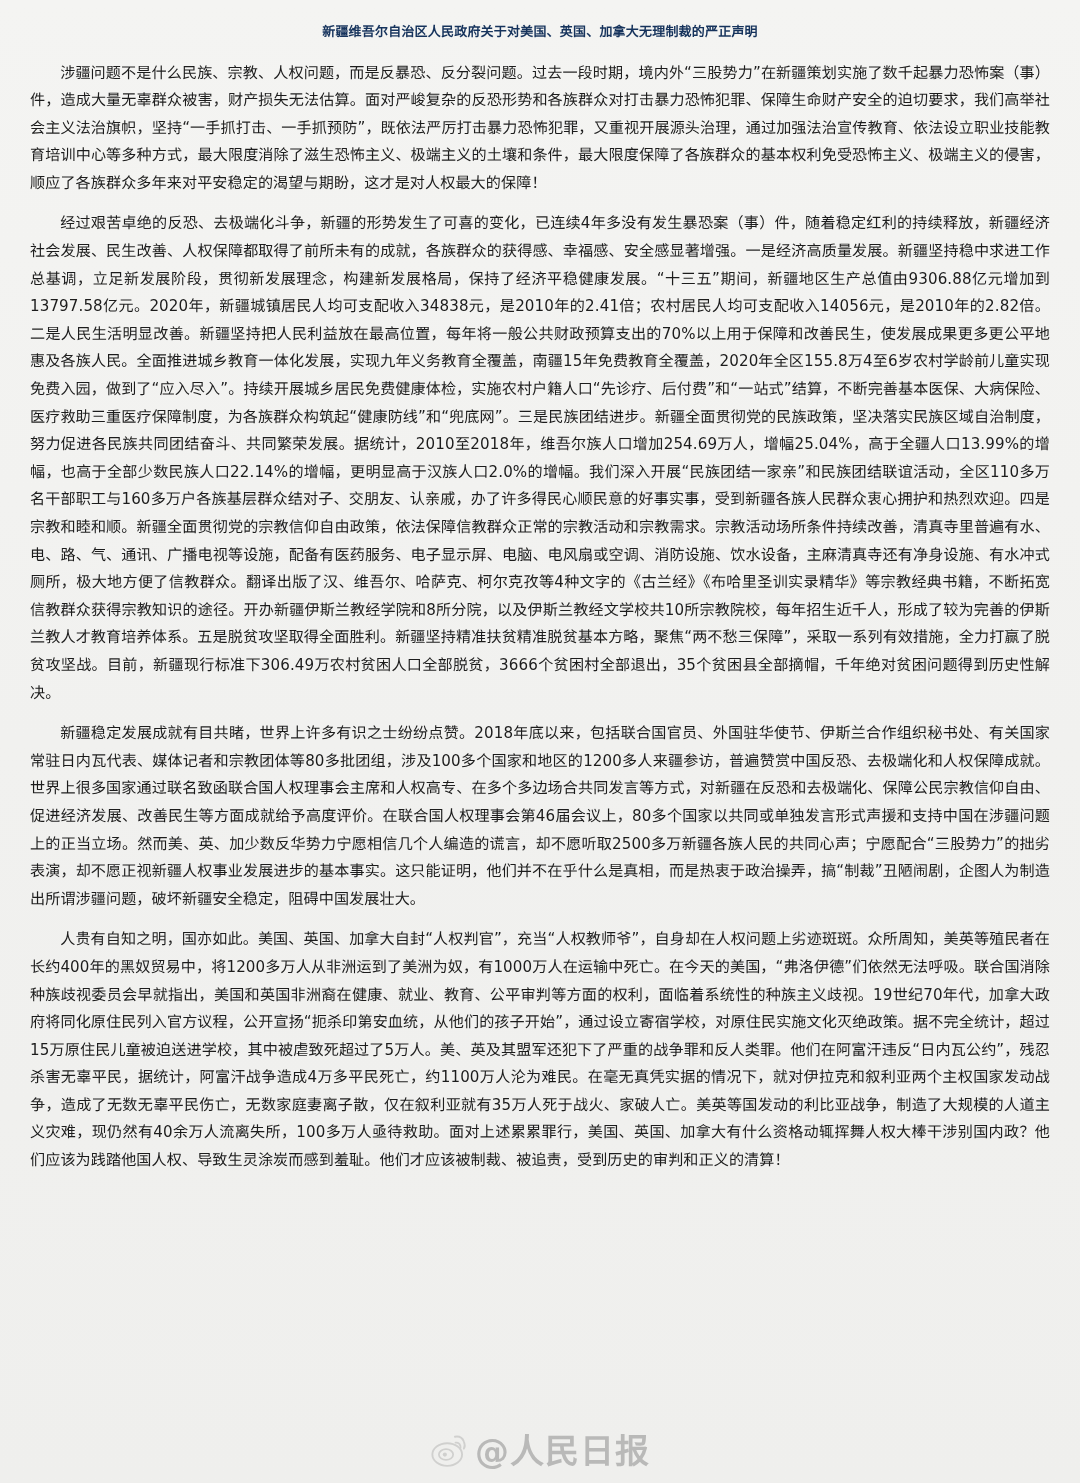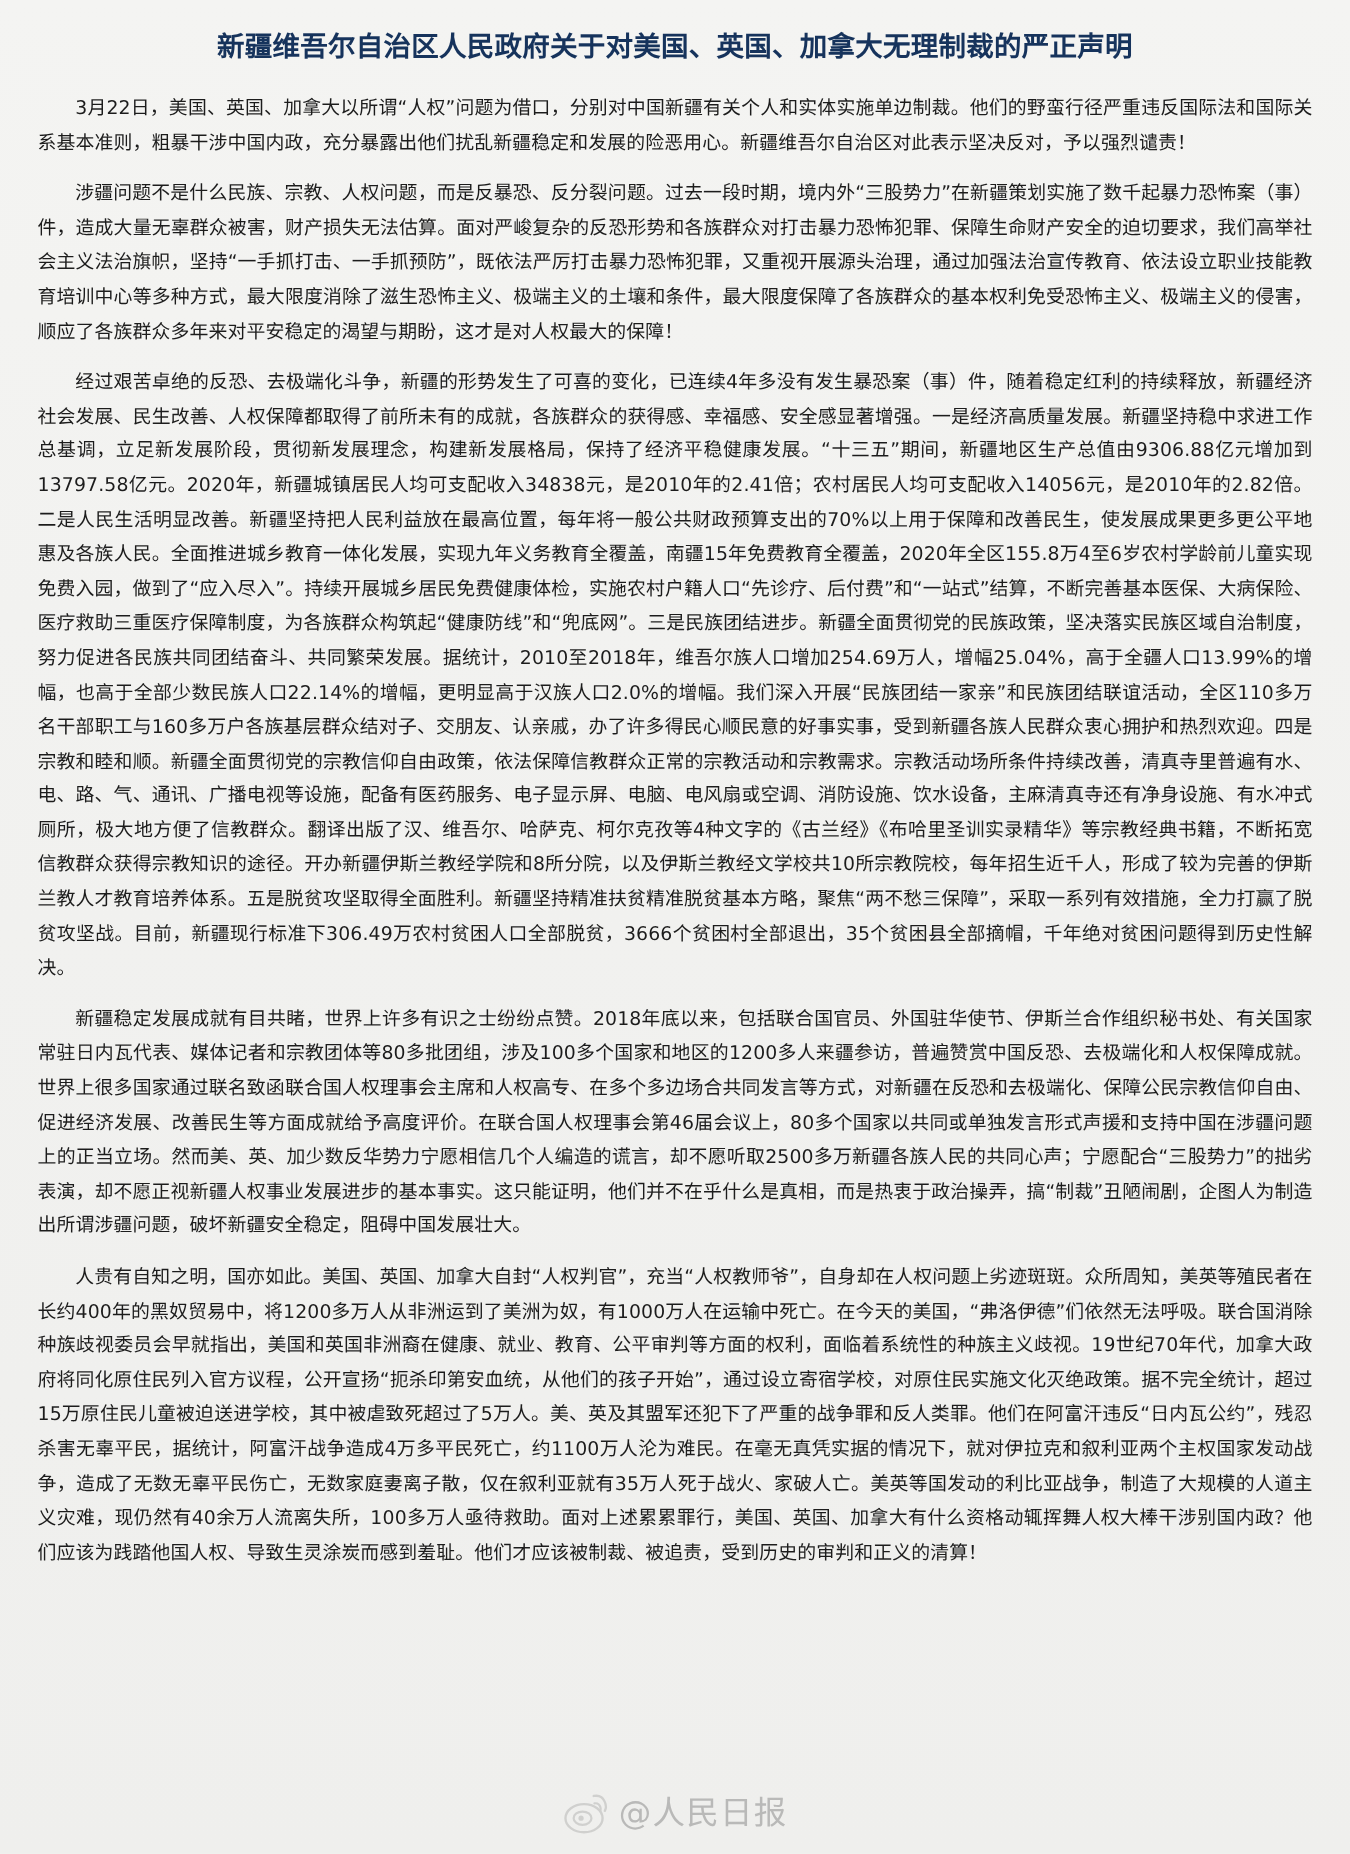--- a/index.html
+++ b/index.html
@@ -19,21 +19,21 @@
   .page {
     position: relative;
     width: 1080px;
     height: 1483px;
     box-sizing: border-box;
     padding: 16px 30px 0 30px;
     background: linear-gradient(180deg, #f4f4f2 0%, #f1f1ef 50%, #efefed 100%);
   }
   .doc-title {
     text-align: center;
-    font-size: 22px;
+    font-size: 13px;
     font-weight: bold;
     color: #16335c;
     letter-spacing: 0.2px;
     line-height: 1.5;
     margin: 6px 0 18px 0;
     white-space: nowrap;
   }
   .body-copy {
     font-size: 15.1px;
     line-height: 27.6px;
@@ -62,37 +62,36 @@
     pointer-events: none;
     user-select: none;
   }
   .wm-logo {
     width: 38px;
     height: 38px;
     opacity: 0.30;
     flex: none;
   }
   .wm-text {
-    font-size: 26px;
-    font-weight: normal;
+    font-size: 34px;
+    font-weight: bold;
     color: #8e8e8e;
     opacity: 0.55;
     letter-spacing: 1px;
     line-height: 1;
   }
 </style>
 </head>
 <body>
 
 <div class="page">
 
   <h1 class="doc-title">新疆维吾尔自治区人民政府关于对美国、英国、加拿大无理制裁的严正声明</h1>
 
   <div class="body-copy">
-    <p>3月22日，美国、英国、加拿大以所谓“人权”问题为借口，分别对中国新疆有关个人和实体实施单边制裁。他们的野蛮行径严重违反国际法和国际关系基本准则，粗暴干涉中国内政，充分暴露出他们扰乱新疆稳定和发展的险恶用心。新疆维吾尔自治区对此表示坚决反对，予以强烈谴责！</p>
     <p>涉疆问题不是什么民族、宗教、人权问题，而是反暴恐、反分裂问题。过去一段时期，境内外“三股势力”在新疆策划实施了数千起暴力恐怖案（事）件，造成大量无辜群众被害，财产损失无法估算。面对严峻复杂的反恐形势和各族群众对打击暴力恐怖犯罪、保障生命财产安全的迫切要求，我们高举社会主义法治旗帜，坚持“一手抓打击、一手抓预防”，既依法严厉打击暴力恐怖犯罪，又重视开展源头治理，通过加强法治宣传教育、依法设立职业技能教育培训中心等多种方式，最大限度消除了滋生恐怖主义、极端主义的土壤和条件，最大限度保障了各族群众的基本权利免受恐怖主义、极端主义的侵害，顺应了各族群众多年来对平安稳定的渴望与期盼，这才是对人权最大的保障！</p>
     <p>经过艰苦卓绝的反恐、去极端化斗争，新疆的形势发生了可喜的变化，已连续4年多没有发生暴恐案（事）件，随着稳定红利的持续释放，新疆经济社会发展、民生改善、人权保障都取得了前所未有的成就，各族群众的获得感、幸福感、安全感显著增强。一是经济高质量发展。新疆坚持稳中求进工作总基调，立足新发展阶段，贯彻新发展理念，构建新发展格局，保持了经济平稳健康发展。“十三五”期间，新疆地区生产总值由9306.88亿元增加到13797.58亿元。2020年，新疆城镇居民人均可支配收入34838元，是2010年的2.41倍；农村居民人均可支配收入14056元，是2010年的2.82倍。二是人民生活明显改善。新疆坚持把人民利益放在最高位置，每年将一般公共财政预算支出的70%以上用于保障和改善民生，使发展成果更多更公平地惠及各族人民。全面推进城乡教育一体化发展，实现九年义务教育全覆盖，南疆15年免费教育全覆盖，2020年全区155.8万4至6岁农村学龄前儿童实现免费入园，做到了“应入尽入”。持续开展城乡居民免费健康体检，实施农村户籍人口“先诊疗、后付费”和“一站式”结算，不断完善基本医保、大病保险、医疗救助三重医疗保障制度，为各族群众构筑起“健康防线”和“兜底网”。三是民族团结进步。新疆全面贯彻党的民族政策，坚决落实民族区域自治制度，努力促进各民族共同团结奋斗、共同繁荣发展。据统计，2010至2018年，维吾尔族人口增加254.69万人，增幅25.04%，高于全疆人口13.99%的增幅，也高于全部少数民族人口22.14%的增幅，更明显高于汉族人口2.0%的增幅。我们深入开展“民族团结一家亲”和民族团结联谊活动，全区110多万名干部职工与160多万户各族基层群众结对子、交朋友、认亲戚，办了许多得民心顺民意的好事实事，受到新疆各族人民群众衷心拥护和热烈欢迎。四是宗教和睦和顺。新疆全面贯彻党的宗教信仰自由政策，依法保障信教群众正常的宗教活动和宗教需求。宗教活动场所条件持续改善，清真寺里普遍有水、电、路、气、通讯、广播电视等设施，配备有医药服务、电子显示屏、电脑、电风扇或空调、消防设施、饮水设备，主麻清真寺还有净身设施、有水冲式厕所，极大地方便了信教群众。翻译出版了汉、维吾尔、哈萨克、柯尔克孜等4种文字的《古兰经》《布哈里圣训实录精华》等宗教经典书籍，不断拓宽信教群众获得宗教知识的途径。开办新疆伊斯兰教经学院和8所分院，以及伊斯兰教经文学校共10所宗教院校，每年招生近千人，形成了较为完善的伊斯兰教人才教育培养体系。五是脱贫攻坚取得全面胜利。新疆坚持精准扶贫精准脱贫基本方略，聚焦“两不愁三保障”，采取一系列有效措施，全力打赢了脱贫攻坚战。目前，新疆现行标准下306.49万农村贫困人口全部脱贫，3666个贫困村全部退出，35个贫困县全部摘帽，千年绝对贫困问题得到历史性解决。</p>
     <p>新疆稳定发展成就有目共睹，世界上许多有识之士纷纷点赞。2018年底以来，包括联合国官员、外国驻华使节、伊斯兰合作组织秘书处、有关国家常驻日内瓦代表、媒体记者和宗教团体等80多批团组，涉及100多个国家和地区的1200多人来疆参访，普遍赞赏中国反恐、去极端化和人权保障成就。世界上很多国家通过联名致函联合国人权理事会主席和人权高专、在多个多边场合共同发言等方式，对新疆在反恐和去极端化、保障公民宗教信仰自由、促进经济发展、改善民生等方面成就给予高度评价。在联合国人权理事会第46届会议上，80多个国家以共同或单独发言形式声援和支持中国在涉疆问题上的正当立场。然而美、英、加少数反华势力宁愿相信几个人编造的谎言，却不愿听取2500多万新疆各族人民的共同心声；宁愿配合“三股势力”的拙劣表演，却不愿正视新疆人权事业发展进步的基本事实。这只能证明，他们并不在乎什么是真相，而是热衷于政治操弄，搞“制裁”丑陋闹剧，企图人为制造出所谓涉疆问题，破坏新疆安全稳定，阻碍中国发展壮大。</p>
     <p>人贵有自知之明，国亦如此。美国、英国、加拿大自封“人权判官”，充当“人权教师爷”，自身却在人权问题上劣迹斑斑。众所周知，美英等殖民者在长约400年的黑奴贸易中，将1200多万人从非洲运到了美洲为奴，有1000万人在运输中死亡。在今天的美国，“弗洛伊德”们依然无法呼吸。联合国消除种族歧视委员会早就指出，美国和英国非洲裔在健康、就业、教育、公平审判等方面的权利，面临着系统性的种族主义歧视。19世纪70年代，加拿大政府将同化原住民列入官方议程，公开宣扬“扼杀印第安血统，从他们的孩子开始”，通过设立寄宿学校，对原住民实施文化灭绝政策。据不完全统计，超过15万原住民儿童被迫送进学校，其中被虐致死超过了5万人。美、英及其盟军还犯下了严重的战争罪和反人类罪。他们在阿富汗违反“日内瓦公约”，残忍杀害无辜平民，据统计，阿富汗战争造成4万多平民死亡，约1100万人沦为难民。在毫无真凭实据的情况下，就对伊拉克和叙利亚两个主权国家发动战争，造成了无数无辜平民伤亡，无数家庭妻离子散，仅在叙利亚就有35万人死于战火、家破人亡。美英等国发动的利比亚战争，制造了大规模的人道主义灾难，现仍然有40余万人流离失所，100多万人亟待救助。面对上述累累罪行，美国、英国、加拿大有什么资格动辄挥舞人权大棒干涉别国内政？他们应该为践踏他国人权、导致生灵涂炭而感到羞耻。他们才应该被制裁、被追责，受到历史的审判和正义的清算！</p>
   </div>
 
   <div class="watermark">
     <svg class="wm-logo" viewBox="0 0 64 64" aria-hidden="true">
       <ellipse cx="29" cy="38" rx="25" ry="19" fill="none" stroke="#8a8a8a" stroke-width="3.2"></ellipse>
       <ellipse cx="27" cy="38" rx="12" ry="9" fill="none" stroke="#8a8a8a" stroke-width="3"></ellipse>

